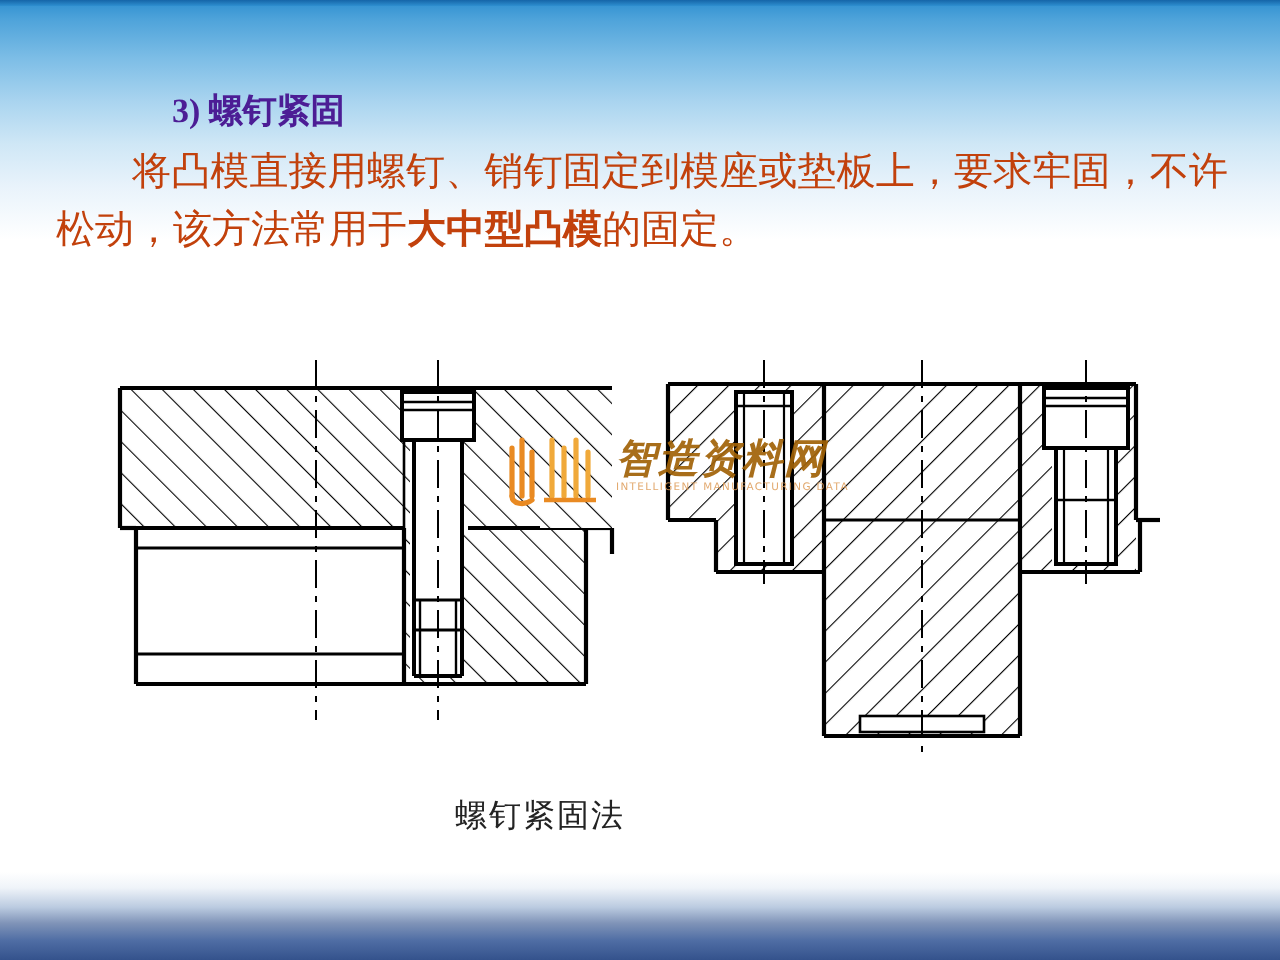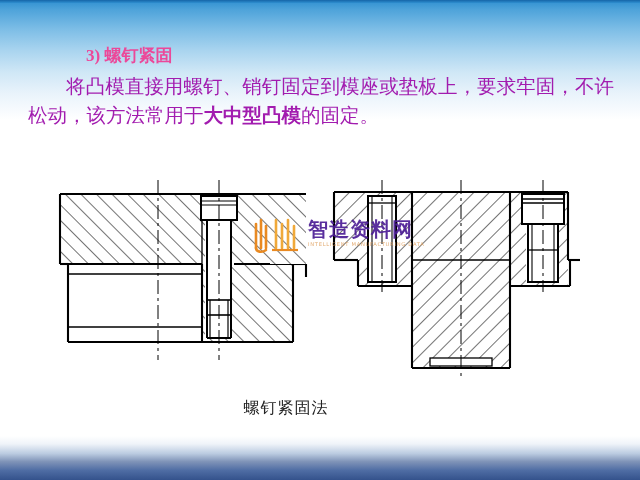--- a/index.html
+++ b/index.html
@@ -53,32 +53,32 @@
         #34528c 100%);
   }
 
   
   .heading {
     position: absolute;
     left: 86px;
     top: 46px;
     font-size: 17px;
     font-weight: bold;
-    color: #ec4899;
+    color: #4c1d95;
     letter-spacing: 0px;
     line-height: 1.15;
     white-space: nowrap;
   }
   .body-text {
     position: absolute;
     left: 28px;
     top: 72px;
     width: 586px;
     font-size: 19.5px;
-    color: #a21caf;
+    color: #c2410c;
     line-height: 29px;
     text-indent: 38px;
     text-align: justify;
     letter-spacing: 0px;
   }
   .body-text .em {
     font-weight: bold;
   }
 
   
@@ -102,24 +102,25 @@
     height: 46px;
     pointer-events: none;
   }
   .wm-text {
     position: absolute;
     left: 56px;
     top: 2px;
     font-family: "DejaVu Sans", sans-serif;
     font-size: 20px;
     font-weight: bold;
-    color: #4c1d95;
+    color: #a16207;
     letter-spacing: 1px;
     white-space: nowrap;
     opacity: 0.92;
+    font-style: italic;
   }
   .wm-sub {
     position: absolute;
     left: 56px;
     top: 27px;
     font-family: "DejaVu Sans", sans-serif;
     font-size: 5.2px;
     color: #dd9a55;
     letter-spacing: 0.7px;
     white-space: nowrap;
@@ -129,21 +130,20 @@
   
   .caption {
     position: absolute;
     left: 0;
     top: 398px;
     width: 540px;
     text-align: center;
     font-size: 16px;
     color: #232323;
     letter-spacing: 1px;
-    padding-left: 16px;
   }
 
   
   .back-widget {
     position: absolute;
     left: 503px;
     top: 376px;
     width: 132px;
     height: 100px;
   }

